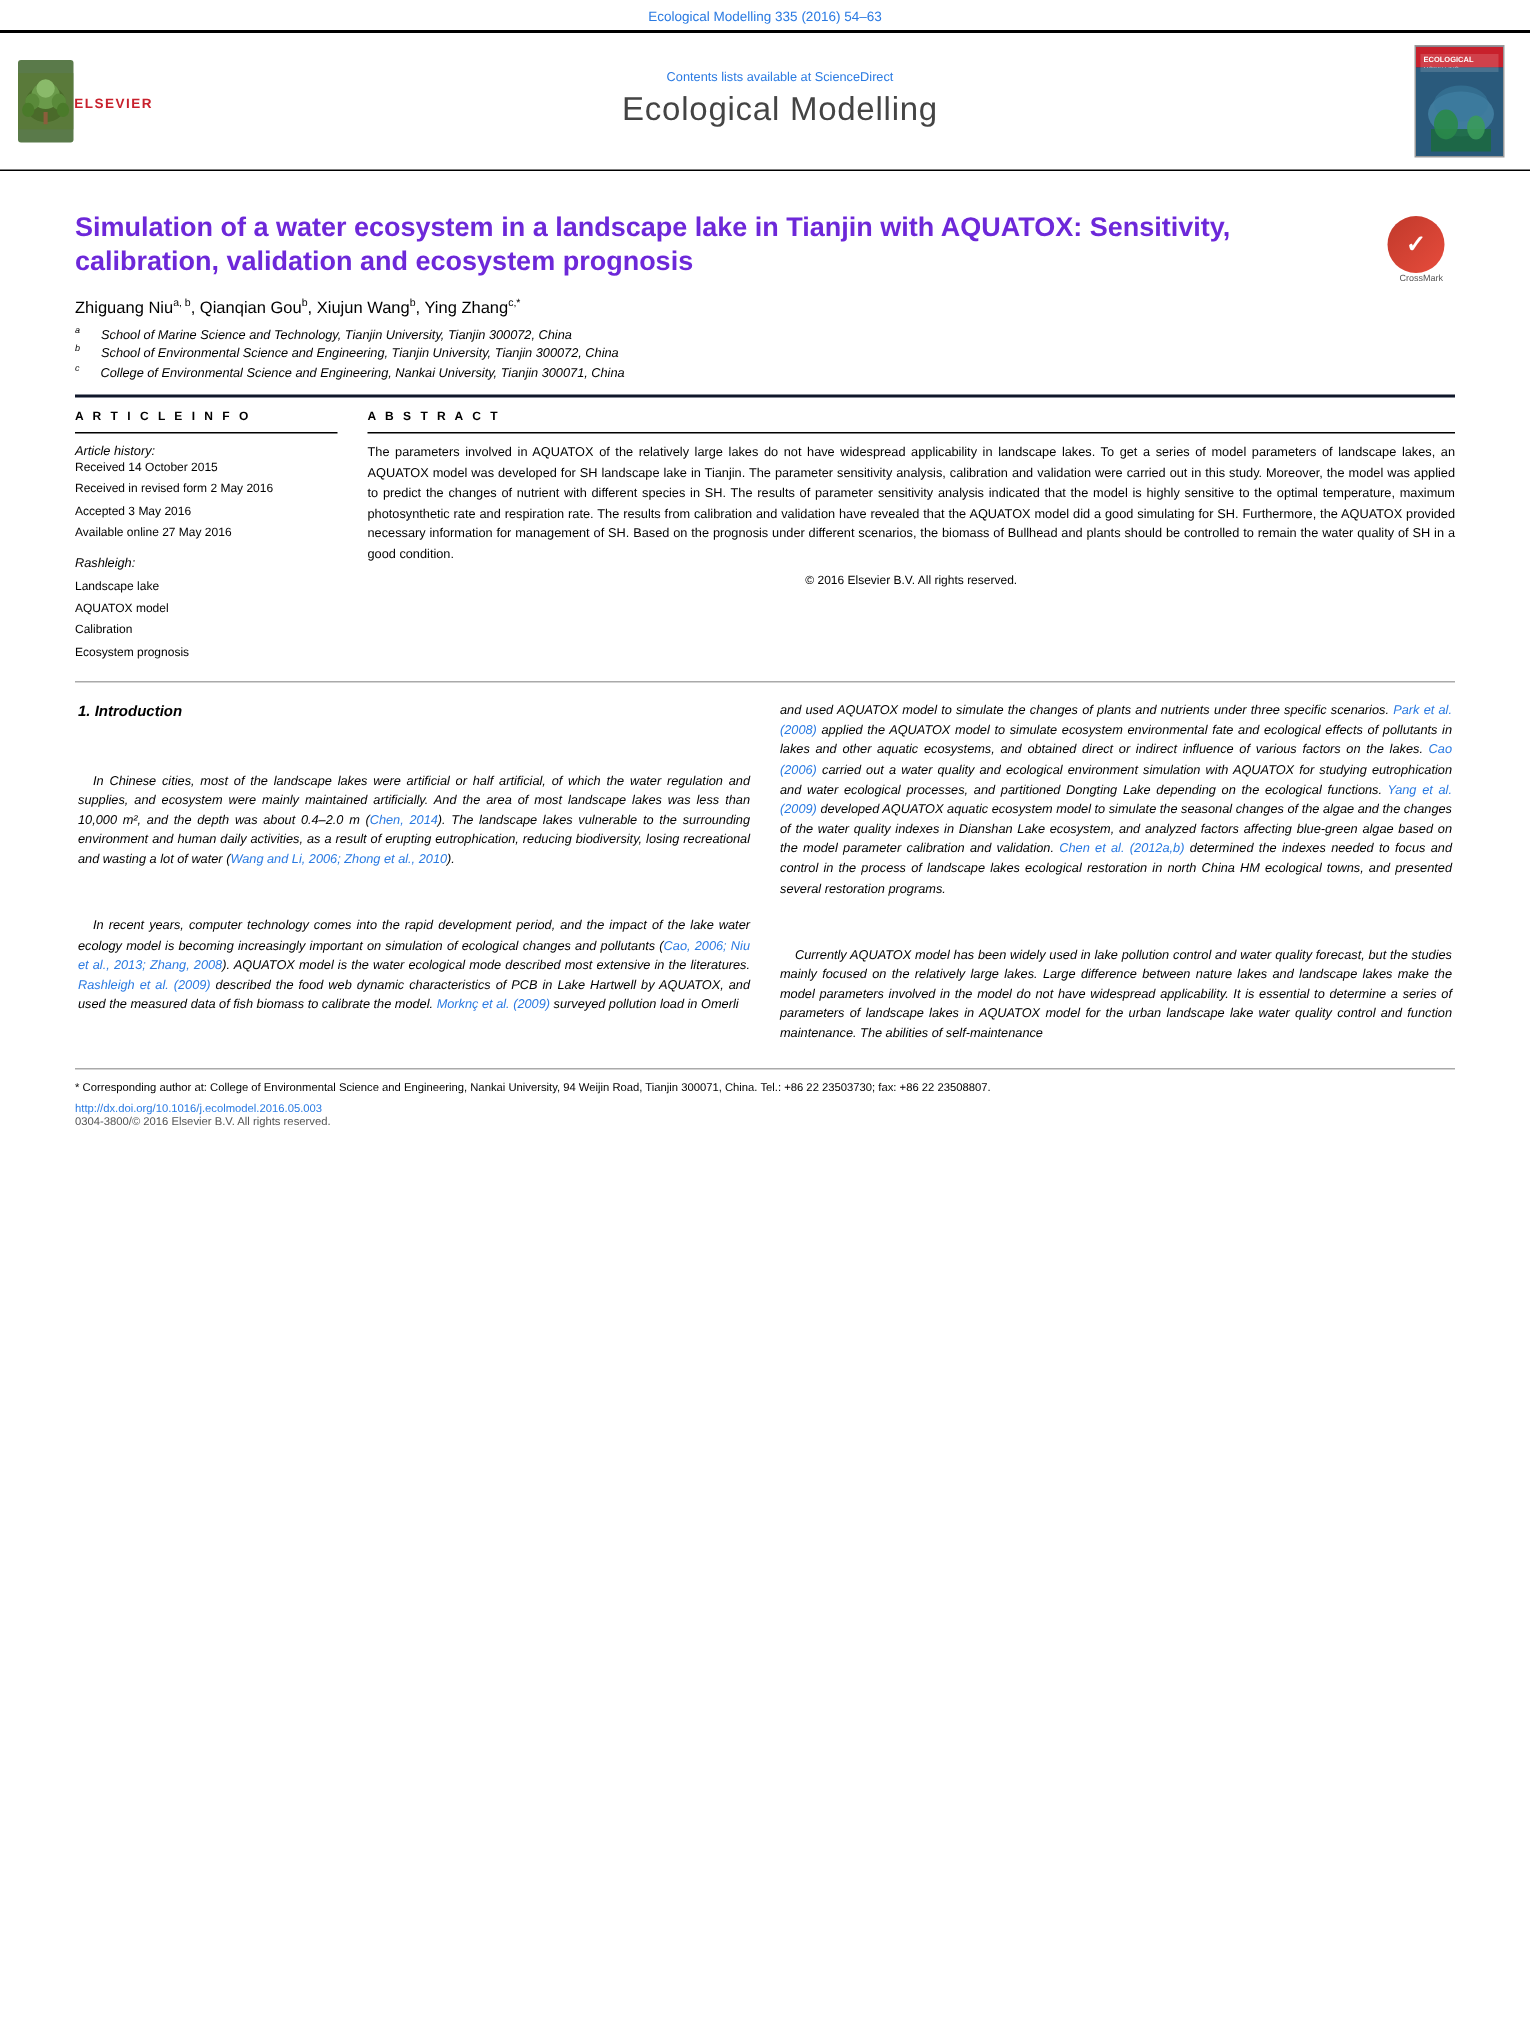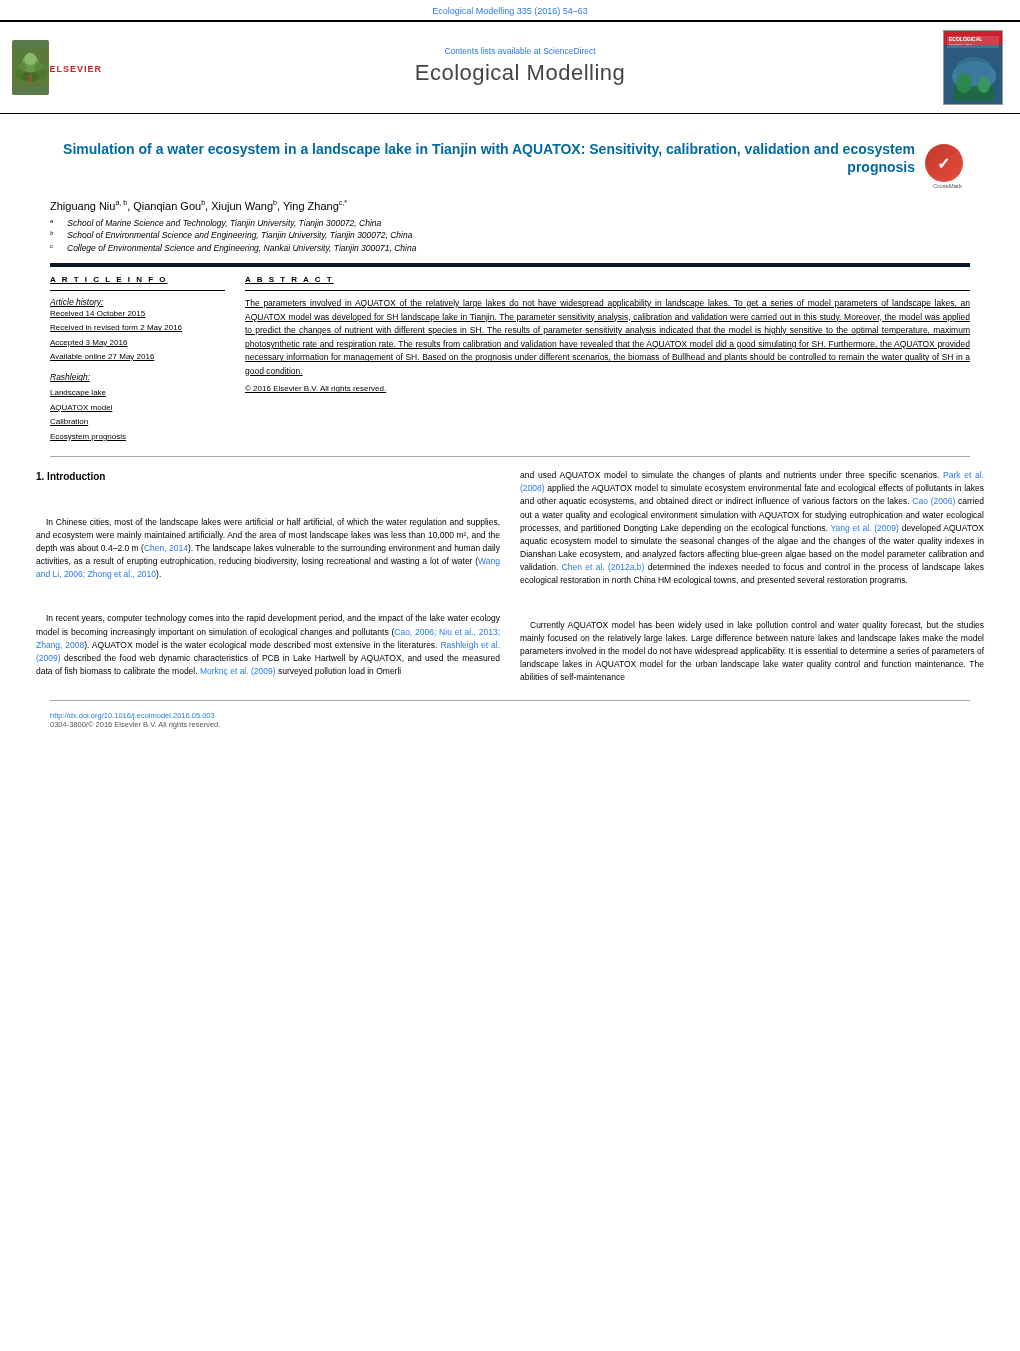--- a/index.html
+++ b/index.html
@@ -114,26 +114,25 @@
 
     .article-title-section {
       display: flex;
       align-items: flex-start;
       margin-bottom: 10px;
       margin-top: 10px;
     }
 
     .article-title-text {
       flex: 1;
-      font-size: 14px;
+      font-size: 18px;
       font-weight: bold;
       font-family: Arial, sans-serif;
-      color: #0369a1;
+      color: #6d28d9;
       line-height: 1.3;
-      text-align: right;
     }
 
     .crossmark-logo {
       width: 45px;
       flex-shrink: 0;
       margin-left: 10px;
       margin-top: 4px;
     }
 
     .crossmark-circle {
@@ -184,23 +183,22 @@
 
     .aff-sup {
       font-size: 6px;
       vertical-align: super;
     }
 
     .two-column-section {
       display: flex;
       gap: 20px;
       margin-top: 8px;
-      border-top: 4px solid #0f172a;
+      border-top: 2px solid #0f172a;
       padding-top: 8px;
-      text-decoration: underline;
     }
 
     .article-info {
       width: 175px;
       flex-shrink: 0;
       font-size: 8.5px;
       font-family: Arial, sans-serif;
     }
 
     .article-info-title {
@@ -259,38 +257,39 @@
       margin-bottom: 6px;
     }
 
     .abstract-text {
       line-height: 1.6;
       font-size: 8.5px;
       text-align: justify;
     }
 
     .copyright {
-      text-align: left;
+      text-align: center;
       font-size: 8px;
       margin-top: 6px;
       font-family: Arial, sans-serif;
     }
 
     .main-divider {
       border: none;
       border-top: 1px solid #aaa;
       margin: 12px 50px;
     }
 
     .two-col-body {
       display: flex;
       gap: 20px;
-      padding: 0 36px;
-      font-family: Arial, sans-serif;
-      font-size: 8.5px;
+      padding: 0 52px;
+      font-family: Arial, sans-serif;
+      font-size: 8.5px;
+      font-style: italic;
     }
 
     .body-col {
       flex: 1;
       line-height: 1.55;
       text-align: justify;
     }
 
     .section-heading {
       font-weight: bold;
@@ -482,19 +481,20 @@
     </div>
 
     <div class="body-para">
       Currently AQUATOX model has been widely used in lake pollution control and water quality forecast, but the studies mainly focused on the relatively large lakes. Large difference between nature lakes and landscape lakes make the model parameters involved in the model do not have widespread applicability. It is essential to determine a series of parameters of landscape lakes in AQUATOX model for the urban landscape lake water quality control and function maintenance. The abilities of self-maintenance
     </div>
   </div>
 
 </div>
 
 <div class="footnotes-section">
+  <div class="footnote-star">* Corresponding author at: College of Environmental Science and Engineering, Nankai University, 94 Weijin Road, Tianjin 300071, China. Tel.: +86 22 23503730; fax: +86 22 23508807.</div>
 </div>
 
 <div class="doi-section">
   <a class="doi-link">http://dx.doi.org/10.1016/j.ecolmodel.2016.05.003</a>
   <br>
   <span class="doi-copyright">0304-3800/© 2016 Elsevier B.V. All rights reserved.</span>
 </div>
 
 </body></html>

